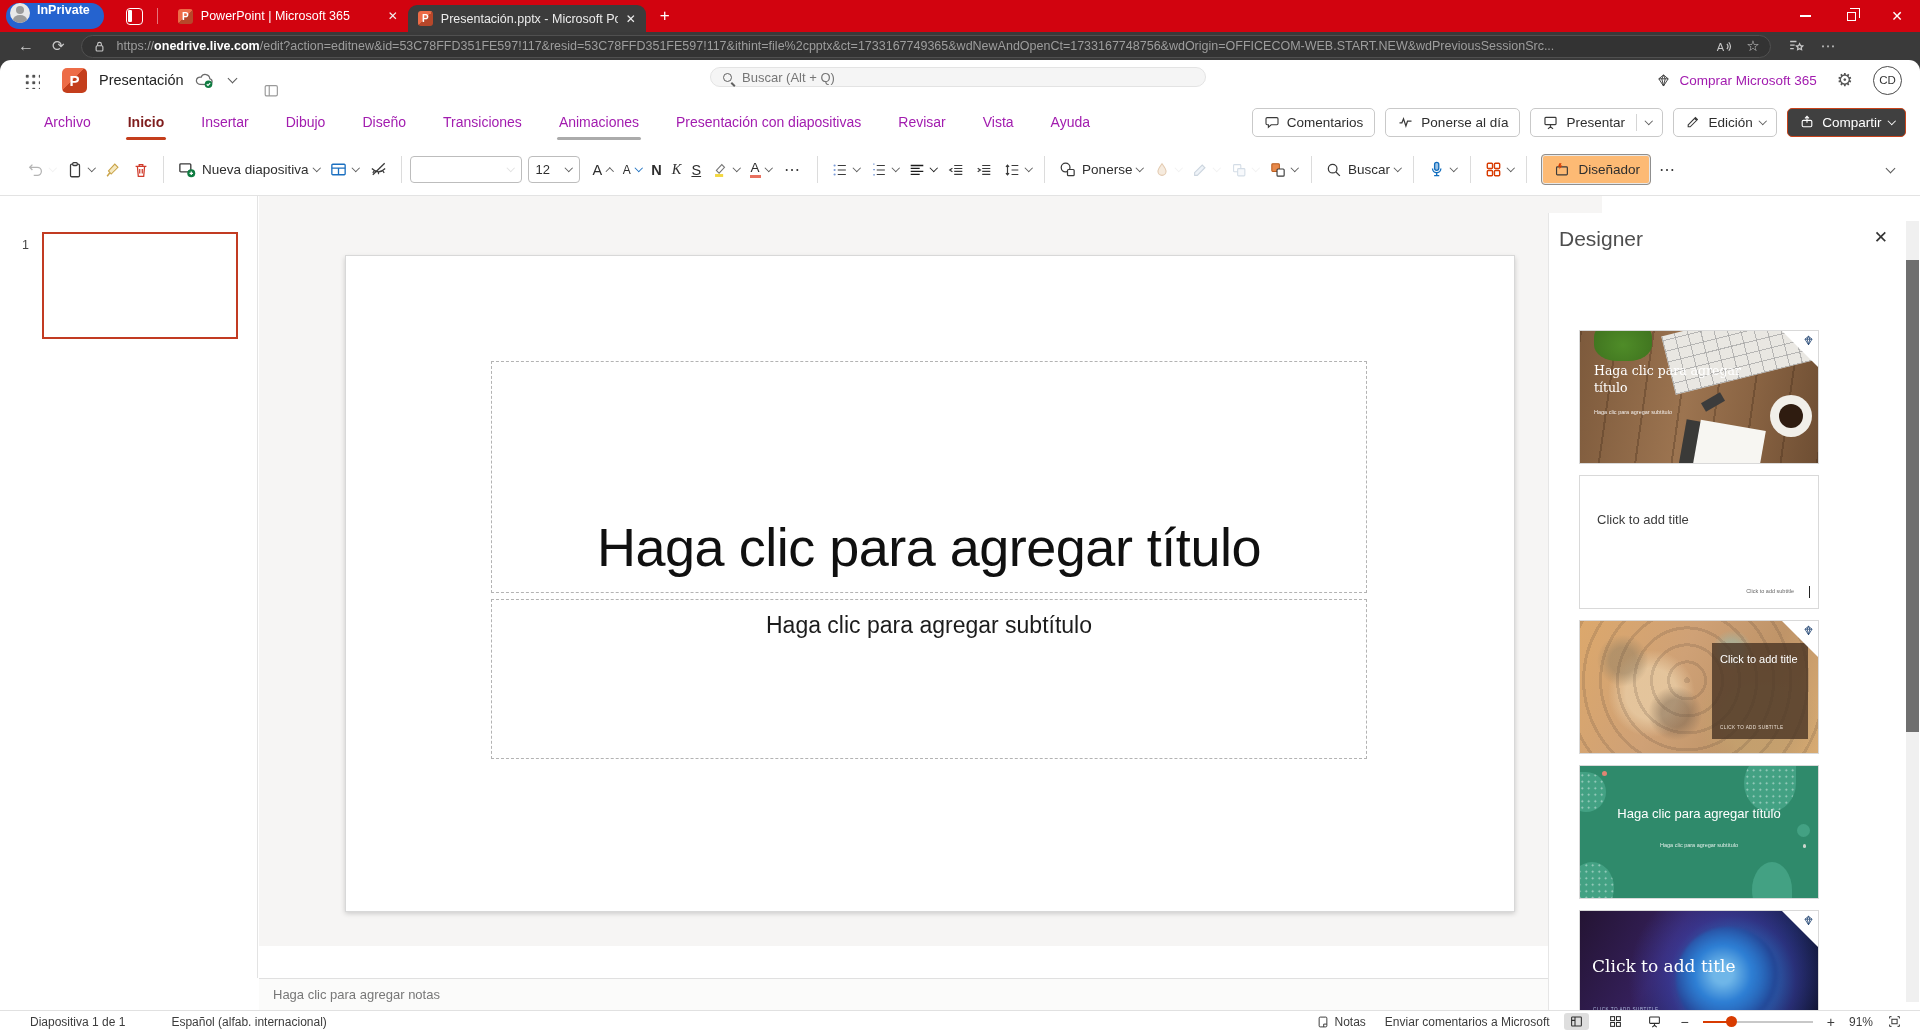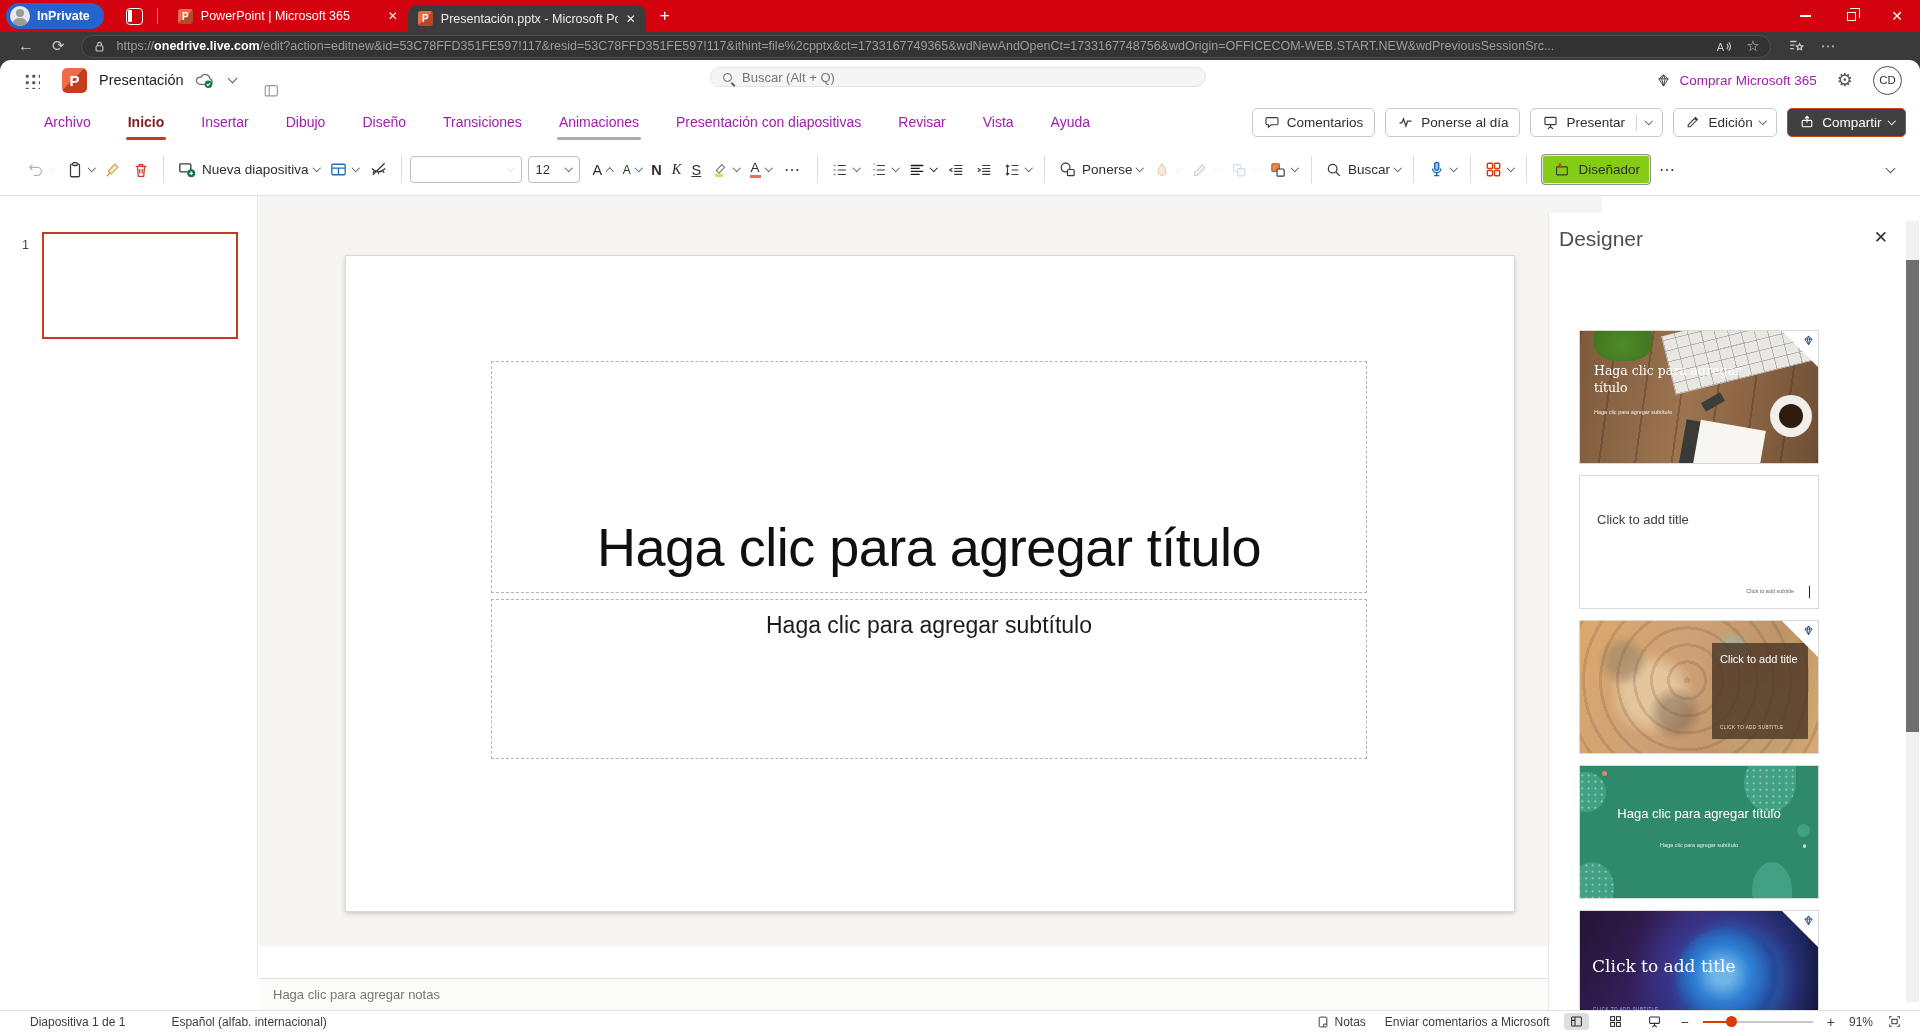--- a/index.html
+++ b/index.html
@@ -1,20 +1,20 @@
 <!DOCTYPE html>
 <html><head>
 <meta charset="utf-8">
 <style>
   * { margin:0; padding:0; box-sizing:border-box; }
   html,body { width:1920px; height:1032px; overflow:hidden; font-family:"Liberation Sans",sans-serif; background:#3a3a3a; }
 
   
   #titlebar { position:absolute; left:0; top:0; width:1920px; height:32px; background:#d2030f; display:flex; align-items:center; }
-  .inprivate-pill { display:flex; align-items:center; gap:7px; background:#2563cf; border-radius:15px; height:26px; margin-left:6px; padding:0 14px 0 4px; color:#fff; font-size:12.5px; font-weight:bold; }
+  .inprivate-pill { display:flex; gap:7px; background:#2563cf; border-radius:15px; height:26px; margin-left:6px; padding:0 14px 0 4px; color:#fff; font-size:12.5px; font-weight:bold; }
   .inprivate-avatar { width:20px; height:20px; border-radius:50%; background:#e8e8e8; position:relative; overflow:hidden; }
   .inprivate-avatar::before { content:""; position:absolute; left:6px; top:3px; width:8px; height:8px; border-radius:50%; background:#9a9a9a; }
   .inprivate-avatar::after { content:""; position:absolute; left:3px; top:12px; width:14px; height:10px; border-radius:50%; background:#9a9a9a; }
   .tab-actions { width:17px; height:17px; border:1.6px solid #fff; border-radius:4px; margin:0 14px 0 22px; position:relative; }
   .tab-actions::before { content:""; position:absolute; left:1.5px; top:1.5px; bottom:1.5px; width:4px; background:#fff; border-radius:1px; }
   .tb-divider { width:1px; height:16px; background:rgba(255,255,255,.45); margin-right:10px; }
   .tab { display:flex; align-items:center; height:32px; padding:0 10px; color:#fff; font-size:12.5px; max-width:240px; }
   .tab.inactive { background:transparent; width:240px; }
   .tab.active { background:#3c3c3c; border-radius:9px 9px 0 0; height:27px; margin-top:5px; width:238px; color:#ececec; }
   .tab .ppt-ico { width:15px; height:15px; border-radius:3px; background:linear-gradient(135deg,#ed6c47 50%,#b7472a 50%); color:#fff; font-size:10px; font-weight:bold; display:flex; align-items:center; justify-content:center; margin-right:8px; flex:0 0 auto; }
@@ -77,21 +77,21 @@
   .tbtn { display:flex; align-items:center; gap:5px; padding:4px 5px; border-radius:4px; flex:0 0 auto; }
   .tlabel { font-size:13.5px; color:#2e2e2e; white-space:nowrap; }
   .vsep { width:1px; height:27px; background:#dcdcdc; margin:0 8px; flex:0 0 auto; }
   .combo { height:27px; border:1px solid #bdbdbd; border-radius:4px; display:flex; align-items:center; justify-content:space-between; padding:0 7px; background:#fff; flex:0 0 auto; }
   .combo .val { font-size:13px; color:#2e2e2e; }
   .fx-letter { font-size:14.5px; color:#2e2e2e; }
   .fx-letter.b { font-weight:bold; }
   .fx-letter.i { font-style:italic; font-family:"Liberation Serif",serif; }
   .fx-letter.u { text-decoration:underline; }
   .dis { opacity:.45; }
-  .designer-btn { display:flex; align-items:center; gap:7px; border:1px solid #8f8f8f; background:#84cc16; border-radius:4px; height:31px; padding:0 10px; margin-left:6px; box-shadow:0 0 0 1px #e8e8e8 inset; }
+  .designer-btn { display:flex; align-items:center; gap:7px; border:1px solid #8f8f8f; background:#fdba74; border-radius:4px; height:31px; padding:0 10px; margin-left:6px; box-shadow:0 0 0 1px #e8e8e8 inset; }
   .more-dots { font-size:16px; color:#3c3c3c; letter-spacing:1px; padding:0 8px; }
   .collapse-ribbon { margin-left:auto; margin-right:26px; }
 
   
   #slidepanel { position:absolute; left:0; top:136px; width:258px; bottom:54px; background:#fff; border-right:1px solid #e3e3e3; }
   .slide-num { position:absolute; left:22px; top:42px; font-size:12.5px; color:#444; }
   .thumb1 { position:absolute; left:42px; top:36px; width:196px; height:107px; background:#fff; border:2px solid #c23b22; box-shadow:0 0 0 1px #fff inset; }
   .panel-toggle { position:absolute; left:262px; top:22px; width:20px; height:18px; }
 
   

